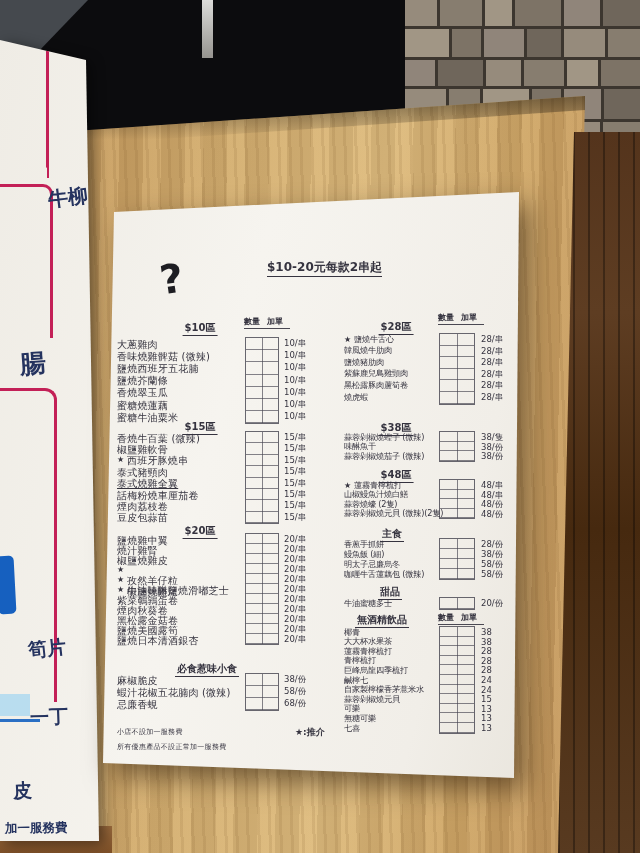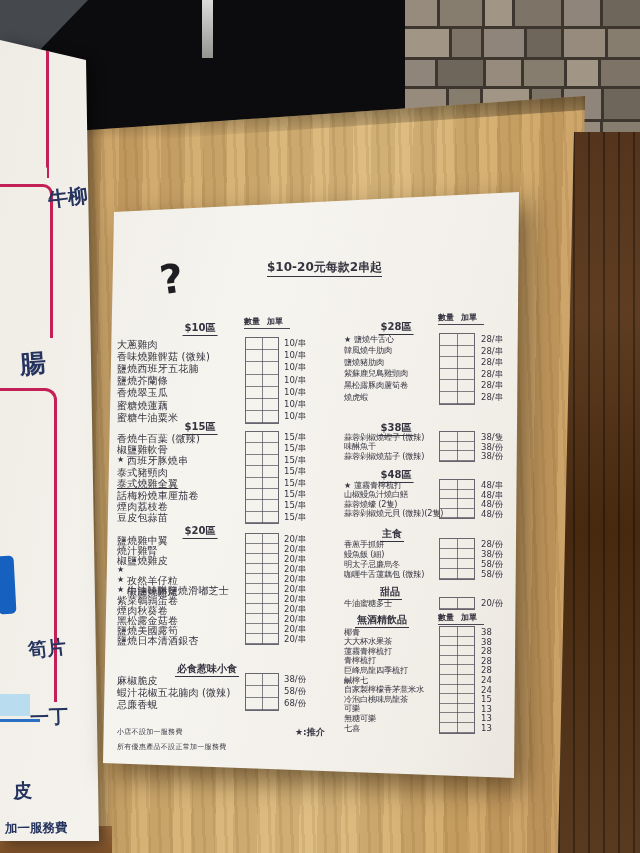--- a/index.html
+++ b/index.html
@@ -376,21 +376,21 @@
       <div class="iname rn" style="left: 344px; top: 645.7px;">蓮霧青檸梳打</div>
       <div class="iprice" style="left: 481px; top: 646.2px;">28</div>
       <div class="iname rn" style="left: 344px; top: 655.3px;">青檸梳打</div>
       <div class="iprice" style="left: 481px; top: 655.8px;">28</div>
       <div class="iname rn" style="left: 344px; top: 664.9px;">巨峰烏龍四季梳打</div>
       <div class="iprice" style="left: 481px; top: 665.4px;">28</div>
       <div class="iname rn" style="left: 344px; top: 674.5px;">鹹檸七</div>
       <div class="iprice" style="left: 481px; top: 675px;">24</div>
       <div class="iname rn" style="left: 344px; top: 684.1px;">自家製檸檬香茅薏米水</div>
       <div class="iprice" style="left: 481px; top: 684.6px;">24</div>
-      <div class="iname rn" style="left: 344px; top: 693.7px;">冷泡白桃味烏龍茶</div>
+      <div class="iname rn" style="left: 344px; top: 693.7px;">蒜蓉剁椒燒元貝</div>
       <div class="iprice" style="left: 481px; top: 694.2px;">15</div>
       <div class="iname rn" style="left: 344px; top: 703.3px;">可樂</div>
       <div class="iprice" style="left: 481px; top: 703.8px;">13</div>
       <div class="iname rn" style="left: 344px; top: 712.9px;">無糖可樂</div>
       <div class="iprice" style="left: 481px; top: 713.4px;">13</div>
       <div class="iname rn" style="left: 344px; top: 722.5px;">七喜</div>
       <div class="iprice" style="left: 481px; top: 723px;">13</div>
     </div>
 
 </div>

